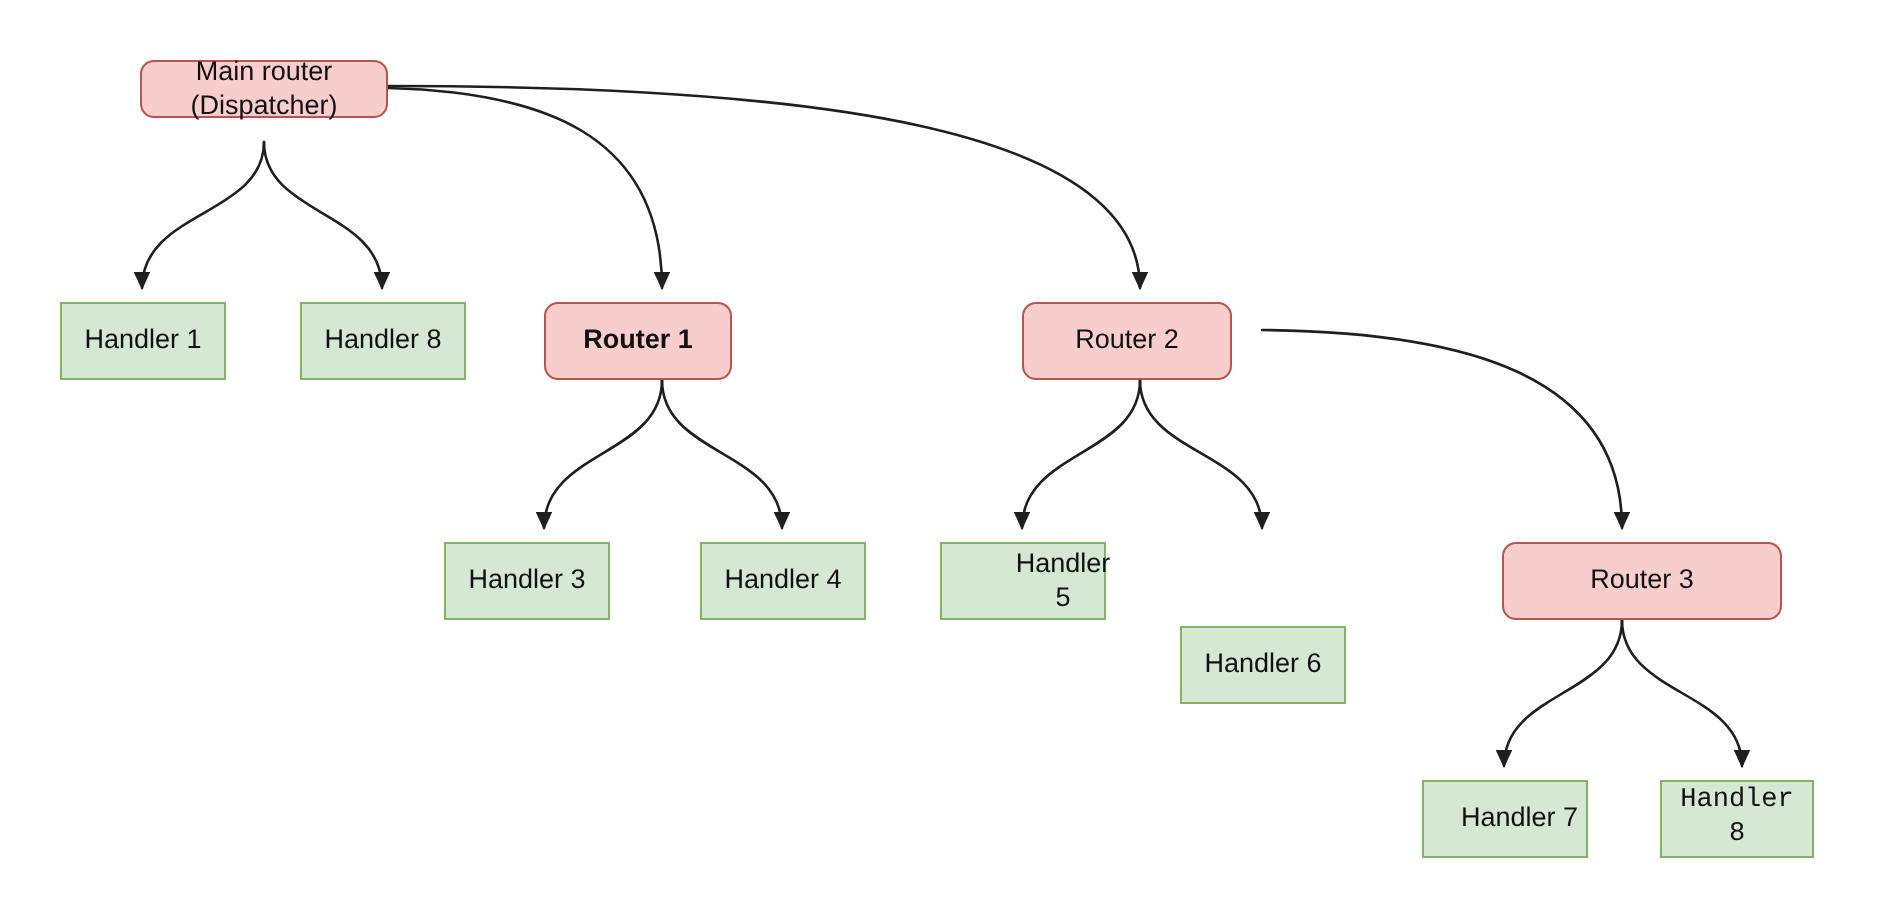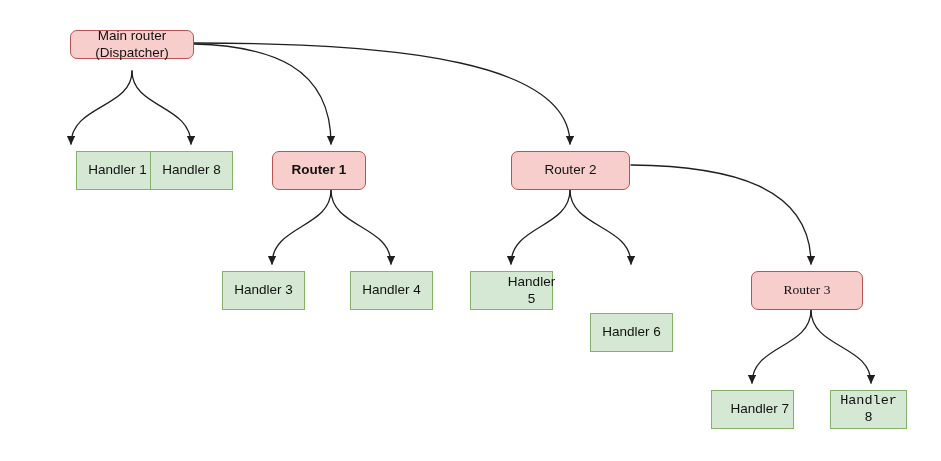--- a/index.html
+++ b/index.html
@@ -76,26 +76,26 @@
         <path d="M 570,190 C 570,228 631,225 631,264" fill="none" stroke="#1f1f1f" stroke-width="1.3" stroke-linecap="round" marker-end="url(#arrowhead)"></path>
         <path d="M 631,165 C 730,166 811,186 811,264" fill="none" stroke="#1f1f1f" stroke-width="1.3" stroke-linecap="round" marker-end="url(#arrowhead)"></path>
         <path d="M 811,310 C 811,348 752,345 752,383" fill="none" stroke="#1f1f1f" stroke-width="1.3" stroke-linecap="round" marker-end="url(#arrowhead)"></path>
         <path d="M 811,310 C 811,348 871,345 871,383" fill="none" stroke="#1f1f1f" stroke-width="1.3" stroke-linecap="round" marker-end="url(#arrowhead)"></path>
       </g>
   </svg>
 
   <div id="nodes">
       <div class="node node-router" style="left: 70px; top: 30px; width: 124px; height: 29px;"><span class="node-label">Main router
 (Dispatcher)</span></div>
-      <div class="node node-handler" style="left: 30px; top: 151px; width: 83px; height: 39px; margin-left: 46px;"><span class="node-label">Handler 1</span></div>
+      <div class="node node-handler" style="left: 30px; top: 151px; width: 83px; height: 39px;"><span class="node-label">Handler 1</span></div>
       <div class="node node-handler" style="left: 150px; top: 151px; width: 83px; height: 39px;"><span class="node-label">Handler 8</span></div>
       <div class="node node-router" style="left: 272px; top: 151px; width: 94px; height: 39px; font-weight: bold;"><span class="node-label">Router 1</span></div>
-      <div class="node node-router" style="left: 511px; top: 151px; width: 119px; height: 39px;"><span class="node-label">Router 2</span></div>
+      <div class="node node-router" style="left: 511px; top: 151px; width: 105px; height: 39px;"><span class="node-label">Router 2</span></div>
       <div class="node node-handler" style="left: 222px; top: 271px; width: 83px; height: 39px;"><span class="node-label">Handler 3</span></div>
       <div class="node node-handler" style="left: 350px; top: 271px; width: 83px; height: 39px;"><span class="node-label">Handler 4</span></div>
       <div class="node node-handler" style="left: 470px; top: 271px; width: 83px; height: 39px; padding-left: 40px;"><span class="node-label">Handler 5</span></div>
       <div class="node node-handler" style="left: 590px; top: 271px; width: 83px; height: 39px; margin-top: 42px;"><span class="node-label">Handler 6</span></div>
-      <div class="node node-router" style="left: 751px; top: 271px; width: 112px; height: 39px; font-family: Liberation Serif, serif;"><span class="node-label">Router 3</span></div>
+      <div class="node node-router" style="left: 751px; top: 271px; width: 140px; height: 39px;"><span class="node-label">Router 3</span></div>
       <div class="node node-handler" style="left: 711px; top: 390px; width: 83px; height: 39px; justify-content: flex-end;"><span class="node-label">Handler 7</span></div>
       <div class="node node-handler" style="left: 830px; top: 390px; width: 77px; height: 39px; font-family: Liberation Mono, monospace;"><span class="node-label">Handler 8</span></div>
     </div>
 
 </div>
 
 </body></html>

